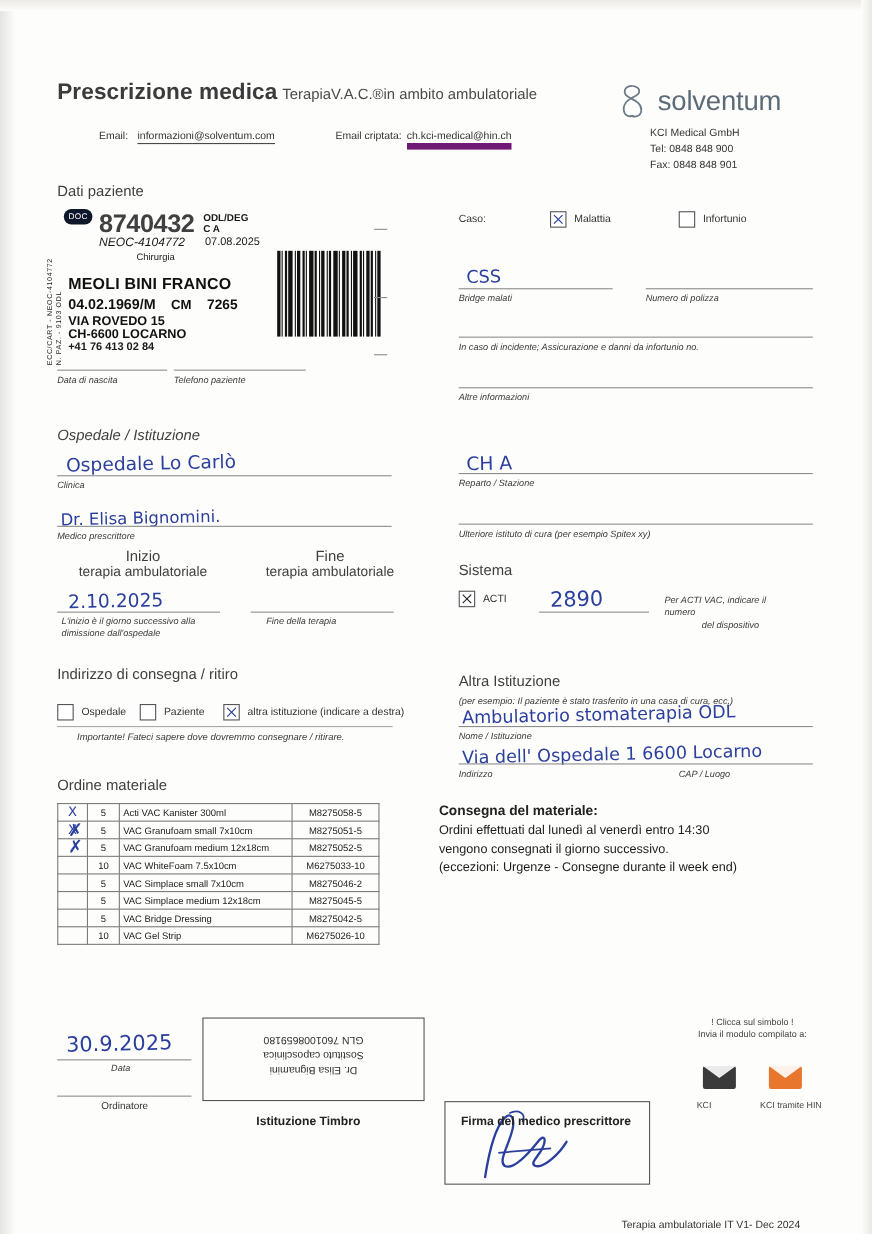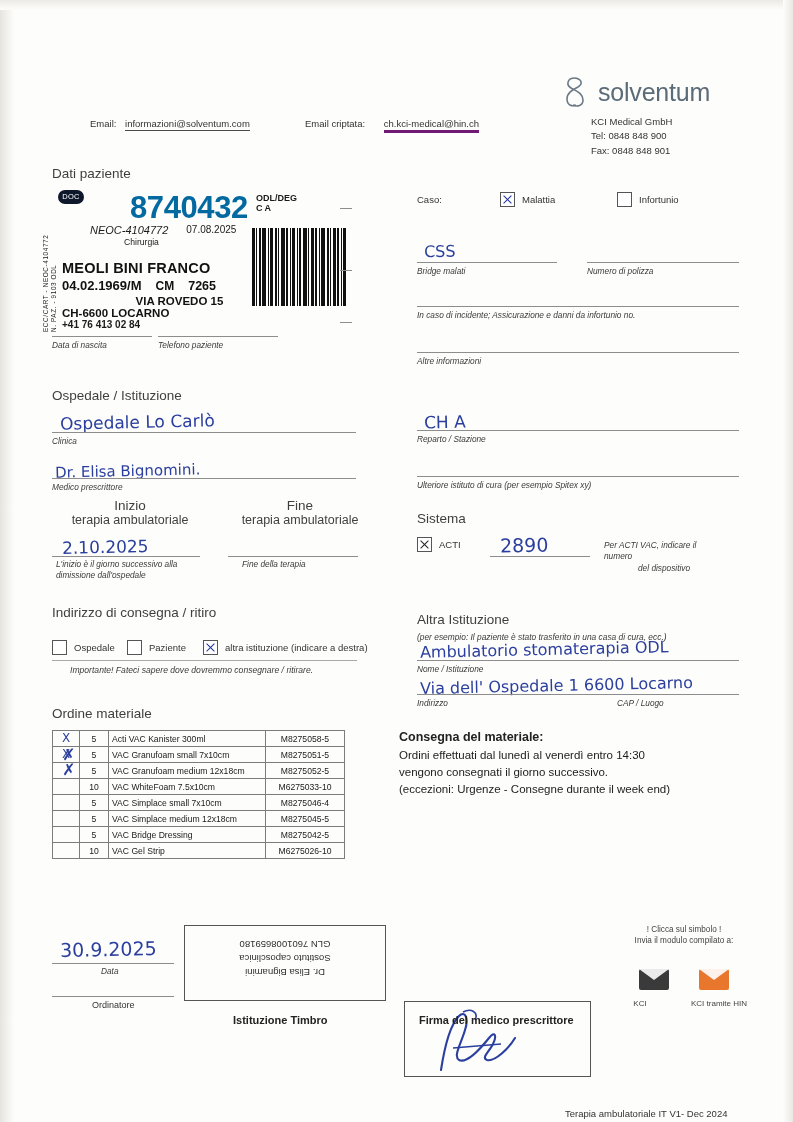--- a/index.html
+++ b/index.html
@@ -110,25 +110,24 @@
     position: absolute;
     font-family: "Liberation Sans", sans-serif;
   }
   .sticker .doc-badge {
     width: 26px; height: 14px; border-radius: 8px;
     background: #0f172a; color: #fff;
     font-size: 7.5px; line-height: 14px; text-align: center;
     letter-spacing: .3px;
   }
   .num-big {
-    font-size: 31px;
+    font-size: 23px;
     font-weight: bold;
     letter-spacing: -0.4px;
-    color: #0369a1;
-    margin-left: 40px;
+    color: #404040;
   }
   .name-big {
     font-size: 14.5px;
     font-weight: bold;
     color: #111;
     letter-spacing: .2px;
   }
   .addr-line {
     font-size: 11.5px;
     font-weight: bold;
@@ -229,36 +228,40 @@
   .sig-svg { position: absolute; }
 </style>
 </head>
 <body>
 
 <div class="page">
   <div class="scan-edge-left"></div>
   <div class="scan-edge-top"></div>
   <div class="scan-edge-right"></div>
 
+  <div class="abs" style="left:52px; top:72px;">
+    <span class="title-main">Prescrizione medica</span>
+    <span class="title-sub">TerapiaV.A.C.®in ambito ambulatoriale</span>
+  </div>
 
   <div class="abs" style="left:562px; top:52px; display:flex; align-items:center; gap:10px;margin-top:23px;">
     <svg width="26" height="34" viewBox="0 0 26 34">
       <path d="M13 3 C5 3 4 10 9 13 C14 16 21 18 21 25 C21 31 15 32 11 30" fill="none" stroke="#6b7a86" stroke-width="1.6"></path>
       <path d="M13 3 C20 4 21 9 16 12 C10 15 5 18 5 24 C5 30 10 32 14 30" fill="none" stroke="#6b7a86" stroke-width="1.6"></path>
     </svg>
     <span class="brand-name">solventum</span>
   </div>
 
   <div class="abs small" style="left:90px; top:118px;">
     <span>Email:</span>
     <span style="margin-left:6px; border-bottom:1px solid #4a4a4a; padding-bottom:1px;">informazioni@solventum.com</span>
   </div>
   <div class="abs small" style="left:305px; top:118px;">
     <span>Email criptata:</span>
-    <span style="margin-left:16px; border-bottom:3px solid #701a75; padding-bottom:1px;">ch.kci-medical@hin.ch</span>
+    <span style="margin-left:2px; border-bottom:6px solid #701a75; padding-bottom:1px;">ch.kci-medical@hin.ch</span>
   </div>
 
   <div class="abs" style="left:591px; top:115px; line-height:1.5;">
     <div class="small">KCI Medical GmbH</div>
     <div class="small">Tel: 0848 848 900</div>
     <div class="small">Fax: 0848 848 901</div>
   </div>
 
   <div class="abs section-head" style="left:52px; top:166px;">Dati paziente</div>
 
@@ -282,21 +285,21 @@
       <span style="font-size:11px;font-style:italic;">NEOC-4104772</span>
       <span style="font-size:10px;">07.08.2025</span>
     </div>
     <div style="margin-left:66px; font-size:8.6px; margin-top:1px;">Chirurgia</div>
     <div style="margin-left:4px; margin-top:13px;" class="name-big">MEOLI BINI FRANCO</div>
     <div style="margin-left:4px; margin-top:2px; display:flex; align-items:baseline; gap:14px;">
       <span class="addr-line" style="font-size:13px;">04.02.1969/M</span>
       <span class="addr-line" style="font-size:12px;">CM</span>
       <span class="addr-line" style="font-size:12.5px;">7265</span>
     </div>
-    <div style="margin-left:4px; margin-top:2px;text-align:center;" class="addr-line">VIA ROVEDO 15</div>
+    <div style="margin-left:4px; margin-top:2px;" class="addr-line">VIA ROVEDO 15</div>
     <div style="margin-left:4px;" class="addr-line">CH-6600 LOCARNO</div>
     <div style="margin-left:4px; font-size:10px; font-weight:bold;">+41 76 413 02 84</div>
   </div>
 
   <div class="abs barcode" style="left:252px; top:228px; width:118px;">
     <i style="width:3px"></i>
       <i style="width:1px;background:transparent"></i>
     <i style="width:1px"></i>
       <i style="width:2px;background:transparent"></i>
     <i style="width:2px"></i>
@@ -373,21 +376,21 @@
 
   <div class="abs line" style="left:587px; top:262px; width:152px;"></div>
   <div class="abs label-it" style="left:587px; top:266px;">Numero di polizza</div>
 
   <div class="abs line" style="left:417px; top:306px; width:322px;"></div>
   <div class="abs label-it" style="left:417px; top:310px;">In caso di incidente; Assicurazione e danni da infortunio no.</div>
 
   <div class="abs line" style="left:417px; top:352px; width:322px;"></div>
   <div class="abs label-it" style="left:417px; top:356px;">Altre informazioni</div>
 
-  <div class="abs section-head" style="left:52px; top:388px;">Ospedale / Istituzione</div>
+  <div class="abs section-head" style="left:52px; top:388px;font-style:italic;">Ospedale / Istituzione</div>
 
   <div class="abs hand" style="left:60px; top:412px; font-size:17px;">Ospedale  Lo  Carlò</div>
   <div class="abs line" style="left:52px; top:432px; width:304px;"></div>
   <div class="abs label-it" style="left:52px; top:436px;">Clinica</div>
 
   <div class="abs hand hand-sm" style="left:55px; top:462px; font-size:15px;">Dr. Elisa  Bignomini.</div>
   <div class="abs line" style="left:52px; top:478px; width:304px;"></div>
   <div class="abs label-it" style="left:52px; top:482px;">Medico prescrittore</div>
 
   <div class="abs hand" style="left:424px; top:412px; font-size:17px;">CH A</div>
@@ -477,21 +480,21 @@
       <tr>
         <td class="c-mark"><span class="xmark"></span></td>
         <td class="c-qty">10</td>
         <td class="c-desc">VAC WhiteFoam 7.5x10cm</td>
         <td class="c-code">M6275033-10</td>
       </tr>
       <tr>
         <td class="c-mark"><span class="xmark"></span></td>
         <td class="c-qty">5</td>
         <td class="c-desc">VAC Simplace small 7x10cm</td>
-        <td class="c-code">M8275046-4</td>
+        <td class="c-code">M8275046-2</td>
       </tr>
       <tr>
         <td class="c-mark"><span class="xmark"></span></td>
         <td class="c-qty">5</td>
         <td class="c-desc">VAC Simplace medium 12x18cm</td>
         <td class="c-code">M8275045-5</td>
       </tr>
       <tr>
         <td class="c-mark"><span class="xmark"></span></td>
         <td class="c-qty">5</td>

